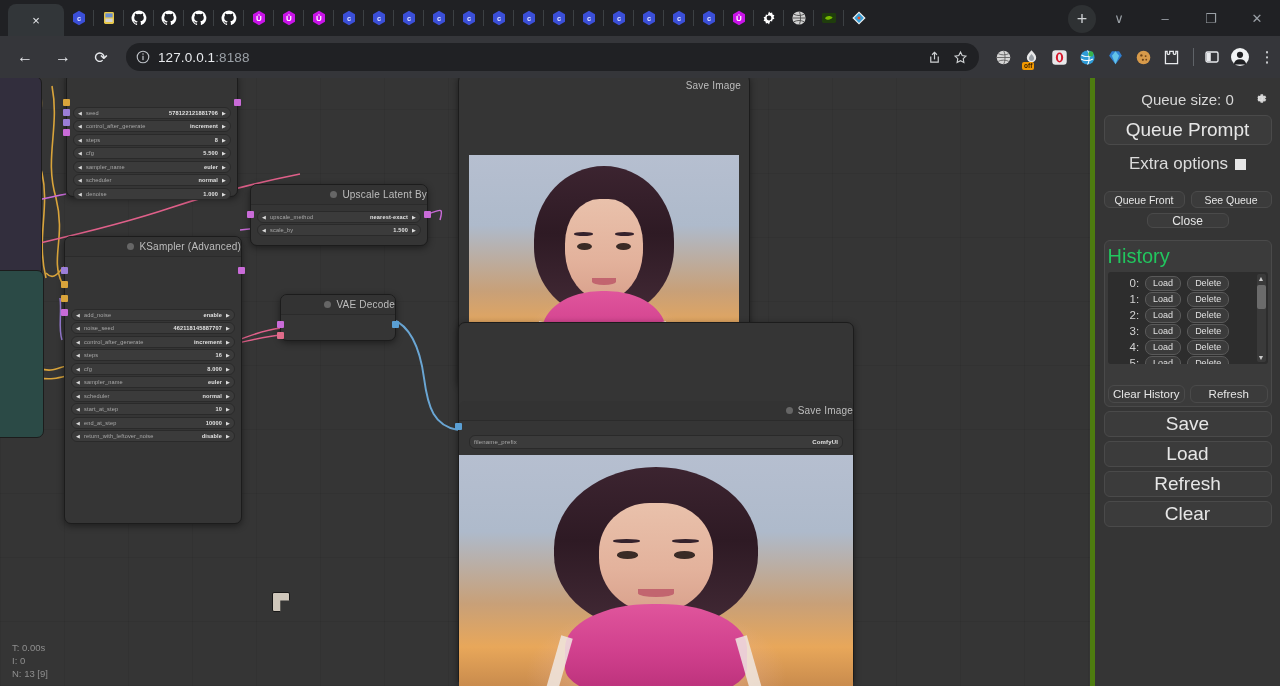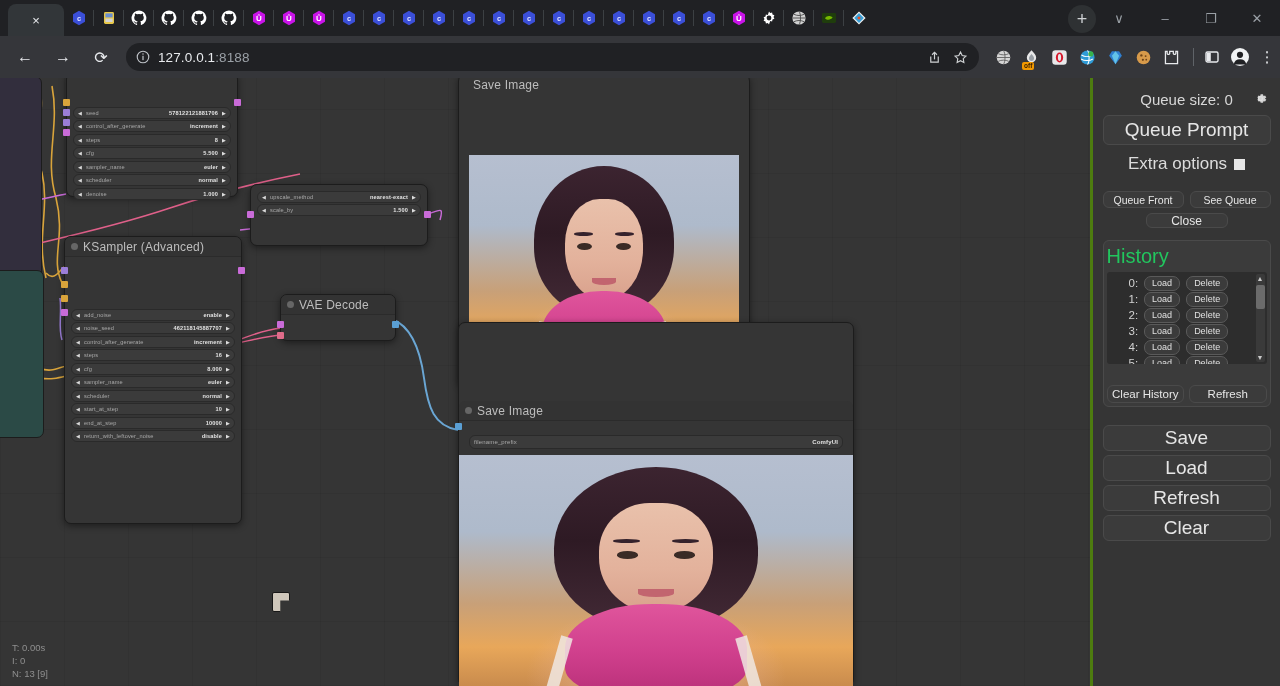--- a/index.html
+++ b/index.html
@@ -88,22 +88,23 @@
   svg.links { position: absolute; inset: 0; width: 1090px; height: 608px; pointer-events: none; }
 
   .node {
     position: absolute; background: #353535;
     border: 1px solid #1c1c1c; border-radius: 7px;
     box-shadow: 0 2px 7px rgba(0,0,0,.45);
   }
   .node-title {
     height: 20px; background: #333; border-radius: 6px 6px 0 0;
     display: flex; align-items: center; padding-left: 6px;
-    font-size: 12px; color: #bdbdbd; letter-spacing: .2px;
+    font-size: 10px; color: #bdbdbd; letter-spacing: .2px;
     border-bottom: 1px solid #2b2b2b;
+    justify-content: flex-end;
   }
   .node-dot { width: 7px; height: 7px; border-radius: 50%; background: #666; margin-right: 5px; flex: none; }
   .node-body { padding: 4px 6px 6px 6px; }
 
   .widget {
     height: 12px; margin: 1.5px 0;
     background: #3b3b3b; border: 1px solid #2a2a2a; border-radius: 6px;
     display: flex; align-items: center; padding: 0 4px;
     font-size: 5.6px; color: #c7c7c7; letter-spacing: .15px;
   }
@@ -184,21 +185,21 @@
 
   .cursor-node {
     position: absolute; width: 18px; height: 20px;
     background: #cfc7bb; border: 1px solid #171717; border-radius: 2px;
     clip-path: polygon(0 0, 100% 0, 100% 42%, 46% 42%, 46% 100%, 0 100%);
   }
 
   
   .menu {
     position: absolute; top: 78px; left: 1090px; width: 190px; height: 608px;
-    background: #353535; border-left: 3px solid #4d7c0f;
+    background: #353535; border-left: 5px solid #4d7c0f;
     padding: 10px 6px 0 6px;
     display: flex; flex-direction: column; align-items: center;
   }
   .queue-row { width: 100%; display: flex; align-items: center; justify-content: center; position: relative; height: 22px; }
   .queue-size { font-size: 15px; color: #d7d7d7; }
   .gear { position: absolute; right: 6px; top: 3px; width: 15px; height: 15px; color: #e0e0e0; }
   .btn {
     width: 168px; height: 24px; margin-top: 6px;
     background: #3b3b3b; border: 1px solid #4a4a4a; border-radius: 6px;
     color: #e6e6e6; display: flex; align-items: center; justify-content: center;
@@ -237,21 +238,21 @@
     position: absolute; left: 0; width: 9px; height: 9px;
     color: #c9c9c9; font-size: 7px; text-align: center; line-height: 9px;
   }
   .scroll-up { top: 0; } .scroll-down { bottom: 0; }
   .scroll-thumb {
     position: absolute; left: 0; top: 11px; width: 9px; height: 24px;
     background: #6b6b6b; border-radius: 2px;
   }
   .history-actions { display: flex; gap: 5px; margin-top: 5px; justify-content: center; }
   .btn.hact { width: 78px; height: 18px; font-size: 11.5px; margin-top: 16px; }
-  .main-actions { margin-top: 14px; width: 100%; display: flex; flex-direction: column; align-items: center; }
+  .main-actions { width: 100%; display: flex; flex-direction: column; align-items: center; }
   .btn.main { height: 26px; font-size: 19px; margin-top: 4px; }
 </style>
 </head>
 <body>
 
 <div class="app">
 
   <div class="tabstrip">
     <div class="tab-active">
       <span class="tab-close">×</span>
@@ -676,20 +677,24 @@
           </div>
         </div>
       <div class="slot orange" style="left:-4px; top:26px;"></div>
       <div class="slot violet" style="left:-4px; top:36px;"></div>
       <div class="slot violet" style="left:-4px; top:46px;"></div>
       <div class="slot purple" style="left:-4px; top:56px;"></div>
       <div class="slot purple" style="right:-4px; top:26px;"></div>
     </div>
 
     <div class="node" style="left:250px; top:106px; width:178px; height:62px;">
+      <div class="node-title">
+        <span class="node-dot"></span>
+        <span>Upscale Latent By</span>
+      </div>
       <div class="node-body" id="n-upscale">
           <div class="widget">
             <span class="arr l">◀</span>
             <span class="wl">upscale_method</span>
             <span class="wv">nearest-exact</span>
             <span class="arr r">▶</span>
           </div>
           <div class="widget">
             <span class="arr l">◀</span>
             <span class="wl">scale_by</span>

